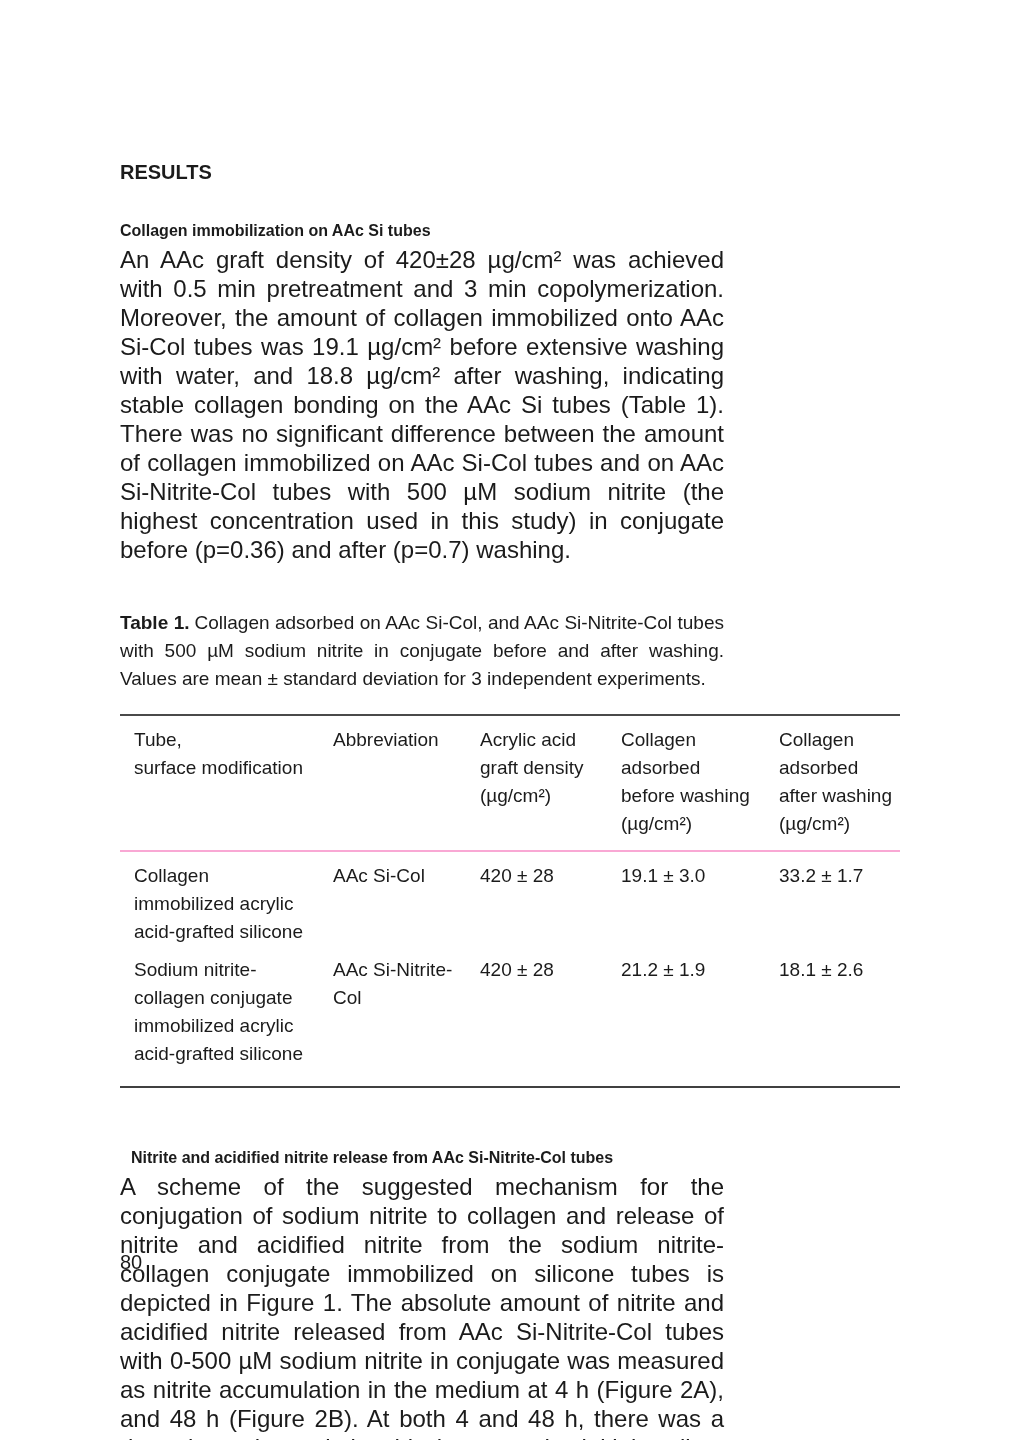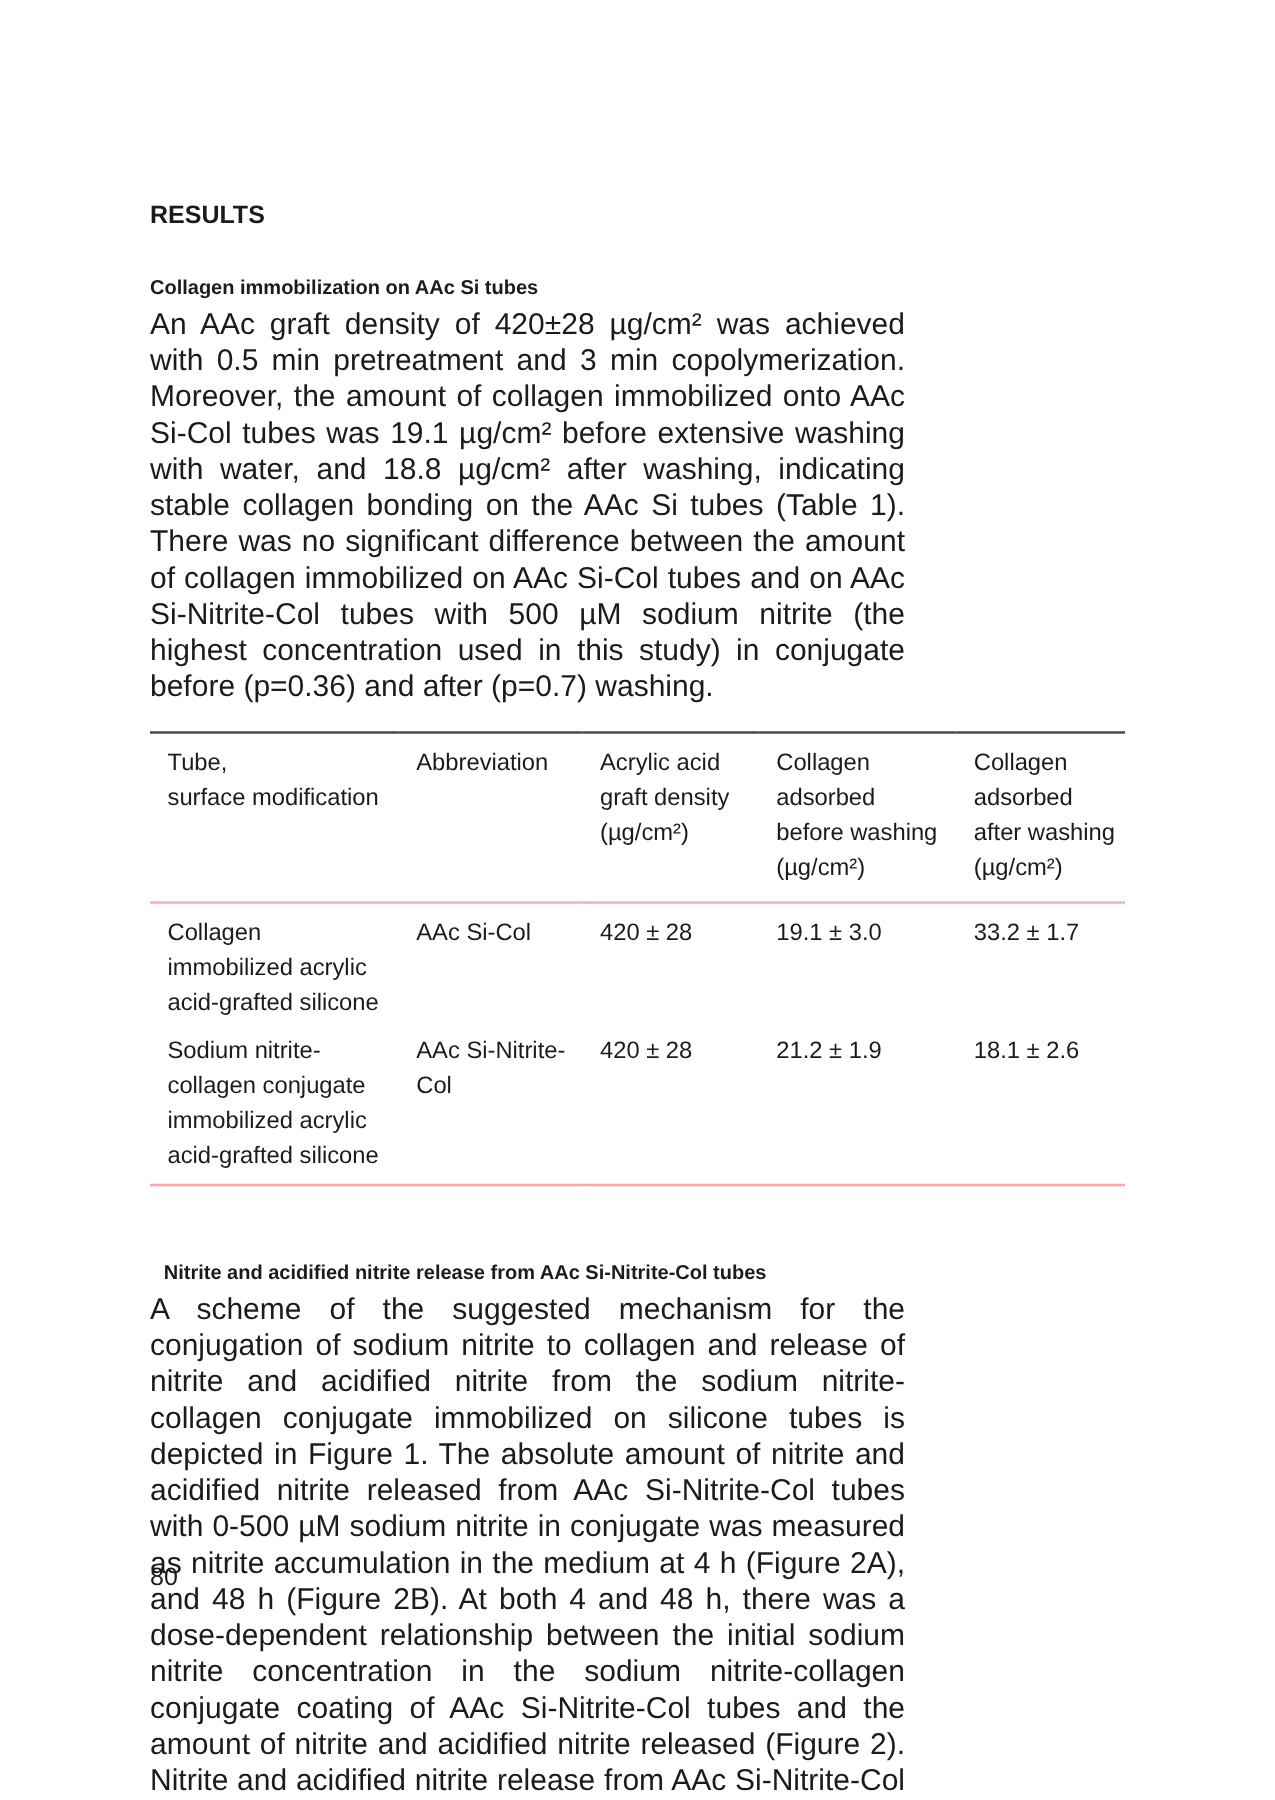--- a/index.html
+++ b/index.html
@@ -68,41 +68,42 @@
     white-space: pre-line;
     font-weight: normal;
     padding: 10px 8px 0 14px;
   }
   table.data thead td {
     border-top: 2px solid #4a4a4a;
     border-bottom: 2px solid #f9a8d4;
     padding-bottom: 12px;
   }
   table.data tbody tr.last td {
-    border-bottom: 2px solid #fca5a5;
-    padding-bottom: 8px;
+    border-bottom: 2px solid #404040;
+    padding-bottom: 18px;
   }
   .page-number {
     position: absolute;
     left: 120px;
     top: 1248px;
     font-size: 20px;
     line-height: 29px;
   }
 </style>
 </head>
 <body>
 
 <div class="page">
 
   <h1 class="h-results">RESULTS</h1>
 
   <h2 class="h-sec">Collagen immobilization on AAc Si tubes</h2>
   <p class="body-text">An AAc graft density of 420±28 µg/cm² was achieved with 0.5 min pretreatment and 3 min copolymerization. Moreover, the amount of collagen immobilized onto AAc Si-Col tubes was 19.1 µg/cm² before extensive washing with water, and 18.8 µg/cm² after washing, indicating stable collagen bonding on the AAc Si tubes (Table 1). There was no significant difference between the amount of collagen immobilized on AAc Si-Col tubes and on AAc Si-Nitrite-Col tubes with 500 µM sodium nitrite (the highest concentration used in this study) in conjugate before (p=0.36) and after (p=0.7) washing.</p>
 
+  <p class="caption"><span class="lbl">Table 1.</span><span>Collagen adsorbed on AAc Si-Col, and AAc Si-Nitrite-Col tubes with 500 µM sodium nitrite in conjugate before and after washing. Values are mean ± standard deviation for 3 independent experiments.</span></p>
 
   <table class="data">
     <colgroup>
       <col style="width:199px">
       <col style="width:147px">
       <col style="width:141px">
       <col style="width:158px">
       <col style="width:135px">
     </colgroup>
     <thead>

